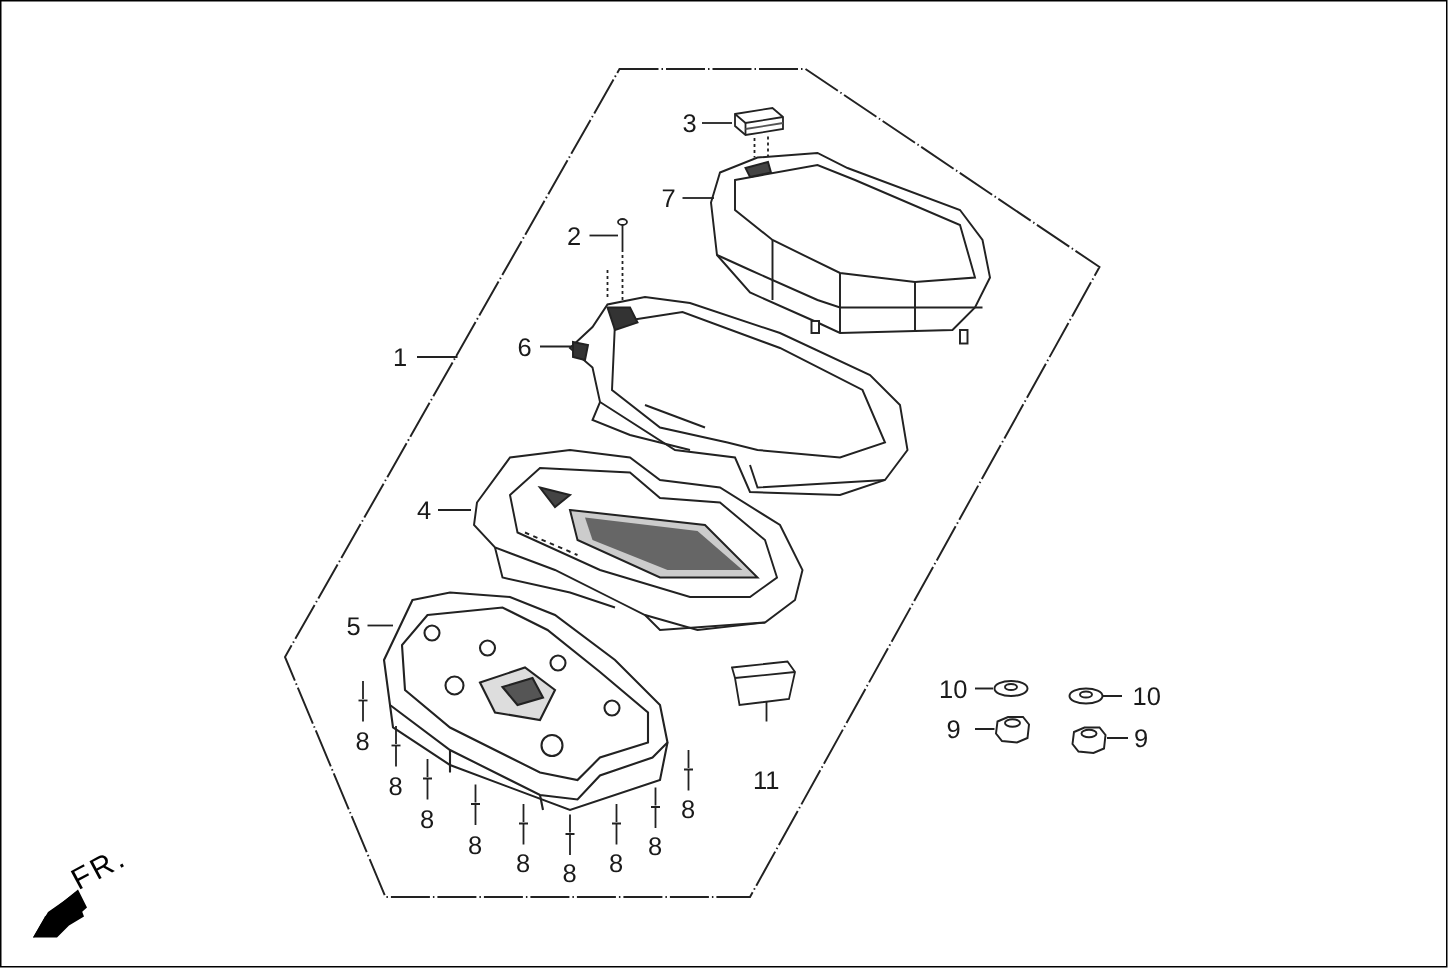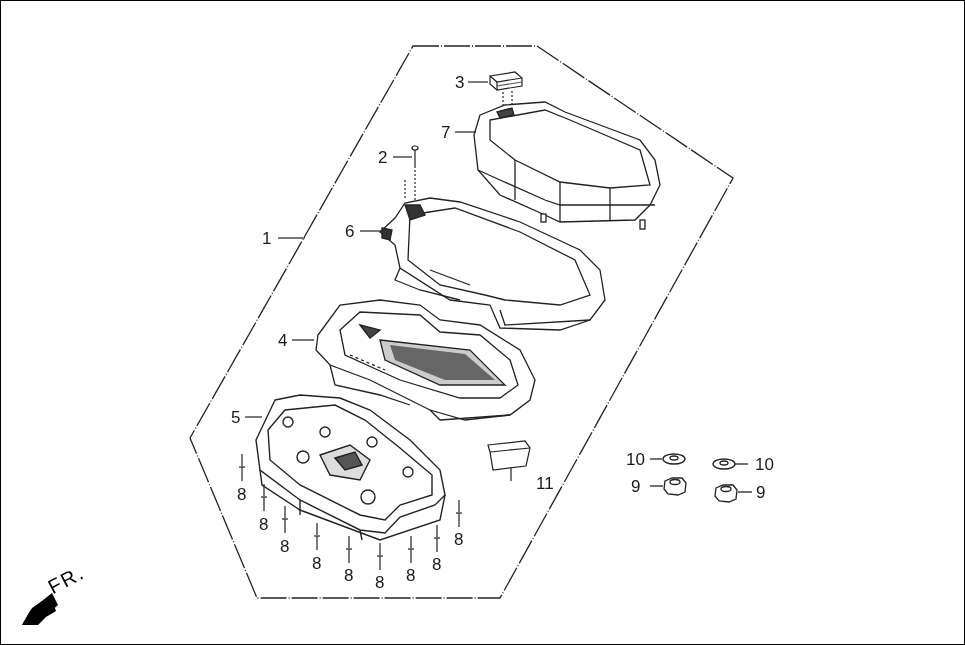--- a/index.html
+++ b/index.html
@@ -184,15 +184,15 @@
 <span class="lbl" style="left:344px;top:567px;">8</span>
 <span class="lbl" style="left:375px;top:574px;">8</span>
 <span class="lbl" style="left:406px;top:567px;">8</span>
 <span class="lbl" style="left:432px;top:556px;">8</span>
 <span class="lbl" style="left:454px;top:531px;">8</span>
 
 <span class="lbl" style="left:631px;top:478px;">9</span>
 <span class="lbl" style="left:756px;top:484px;">9</span>
 <span class="lbl" style="left:626px;top:451px;">10</span>
 <span class="lbl" style="left:755px;top:456px;">10</span>
-<span class="lbl" style="left:502px;top:475px;margin-left:34px;">11</span>
+<span class="lbl" style="left:502px;top:512px;">11</span>
 
 <span class="fr">FR.</span>
 
 </body></html>

